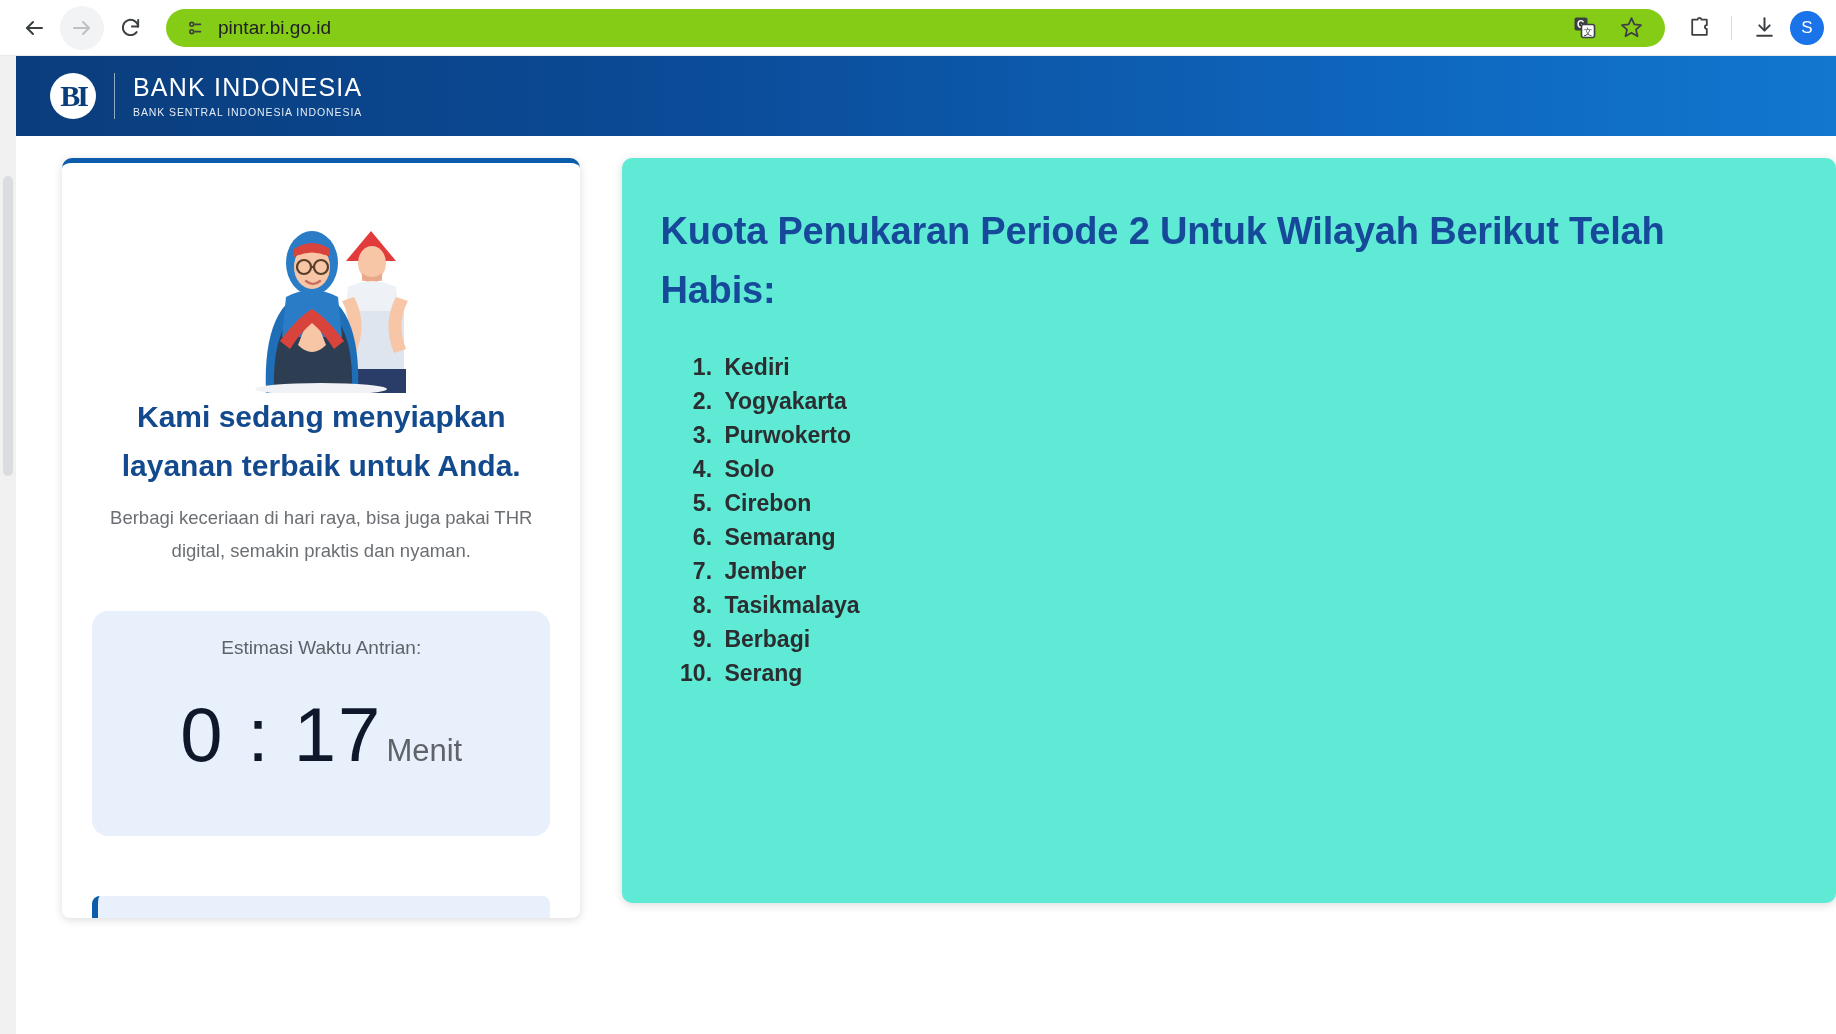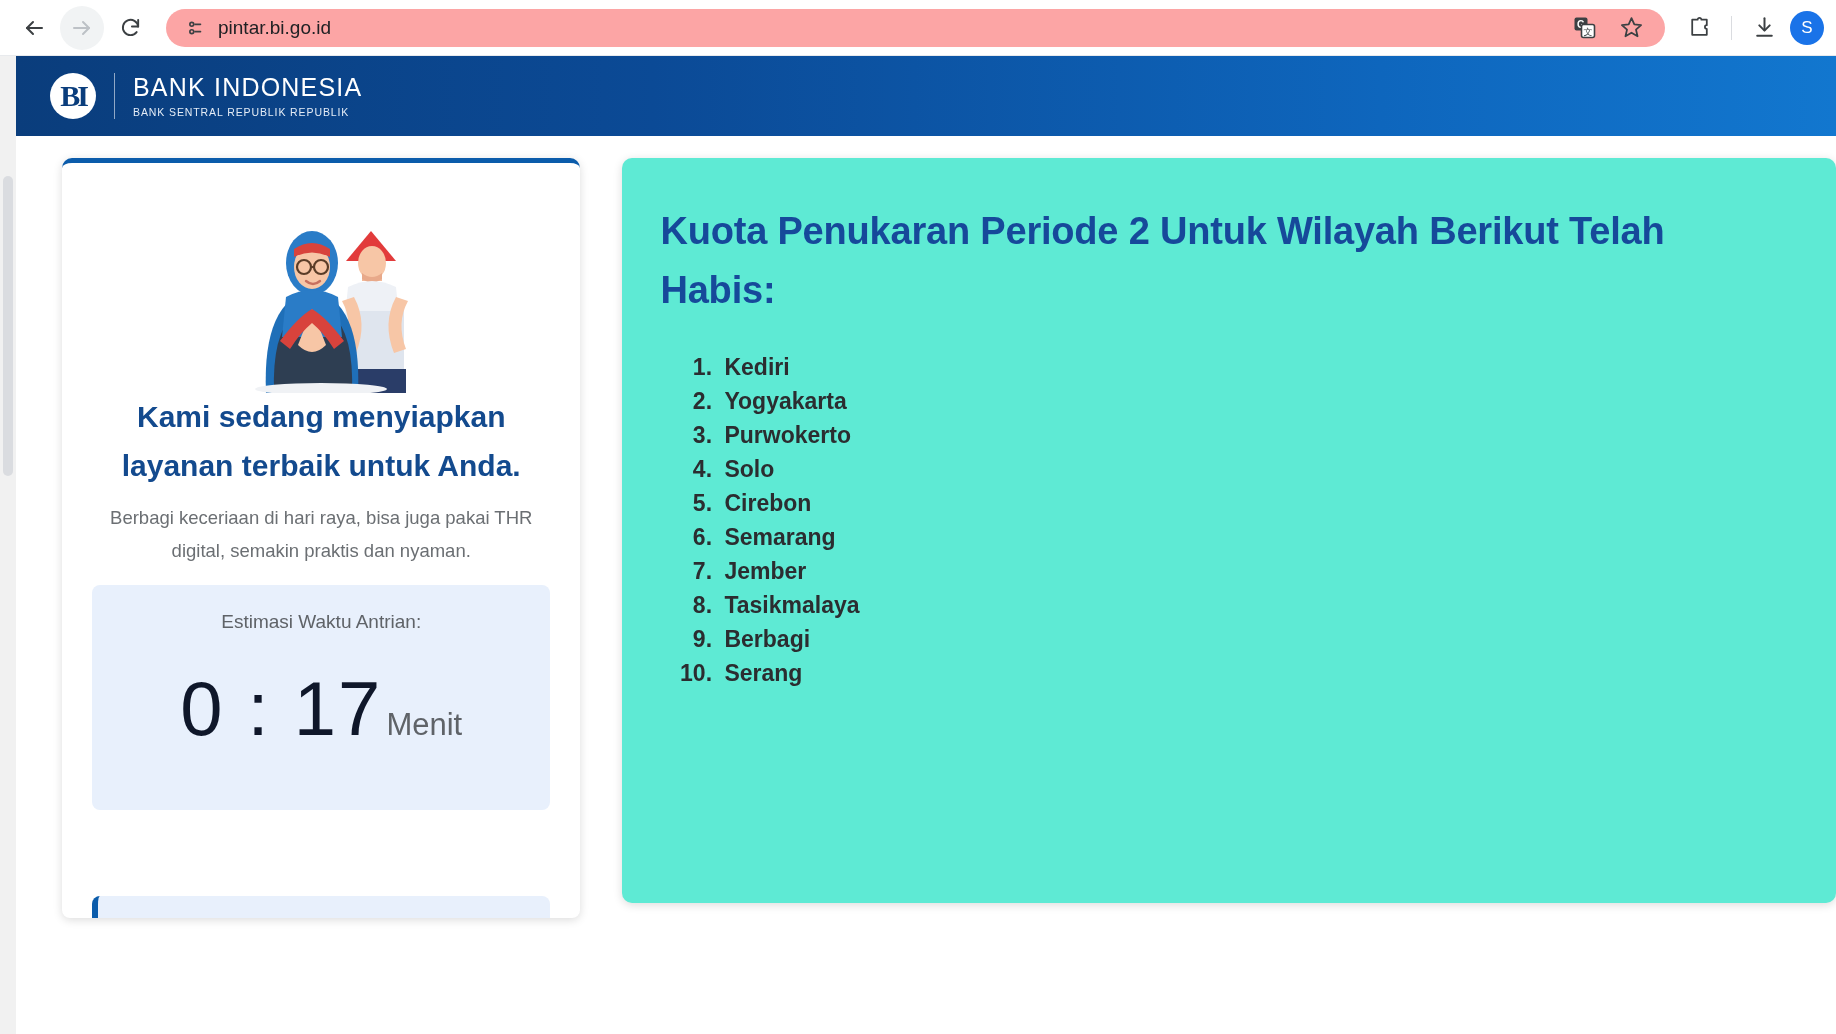--- a/index.html
+++ b/index.html
@@ -26,21 +26,21 @@
     display: flex; align-items: center; justify-content: center;
     flex: 0 0 auto;
     margin-right: 4px;
   }
   .nav-btn.forward { background: #f1f3f4; }
   .nav-btn svg { display: block; }
 
   .omnibox {
     flex: 1 1 auto;
     height: 38px;
-    background: #fca5a5;
+    background: #84cc16;
     border-radius: 19px;
     display: flex;
     align-items: center;
     padding: 0 14px;
     margin: 0 8px 0 10px;
     min-width: 0;
   }
   .site-info {
     width: 30px; height: 30px;
     border-radius: 50%;
@@ -179,23 +179,23 @@
   }
   .left-desc {
     text-align: center;
     color: #6b6f73;
     font-size: 18.5px;
     line-height: 1.75;
     margin-top: 12px;
     padding: 0 6px;
   }
   .queue-box {
-    margin: 18px 4px 0 4px;
+    margin: 44px 4px 0 4px;
     background: #e8f0fc;
-    border-radius: 8px;
+    border-radius: 16px;
     padding: 26px 10px 34px 10px;
     text-align: center;
     height: 225px;
   }
   .queue-label {
     color: #5f6368;
     font-size: 19px;
   }
   .queue-time {
     margin-top: 38px;
@@ -337,21 +337,21 @@
   <div class="scroll-gutter">
     <div class="thumb"></div>
   </div>
 
   <div class="bi-header">
     <div class="bi-logo-wrap">
       <div class="bi-seal">BI</div>
       <div class="bi-sep"></div>
       <div>
         <div class="bi-title">BANK INDONESIA</div>
-        <div class="bi-sub">BANK SENTRAL REPUBLIK REPUBLIK</div>
+        <div class="bi-sub">BANK SENTRAL INDONESIA INDONESIA</div>
       </div>
     </div>
   </div>
 
   <div class="content">
 
     <div class="left-card">
 
       <div class="illus">
         <svg width="186" height="192" viewBox="0 0 186 192">

